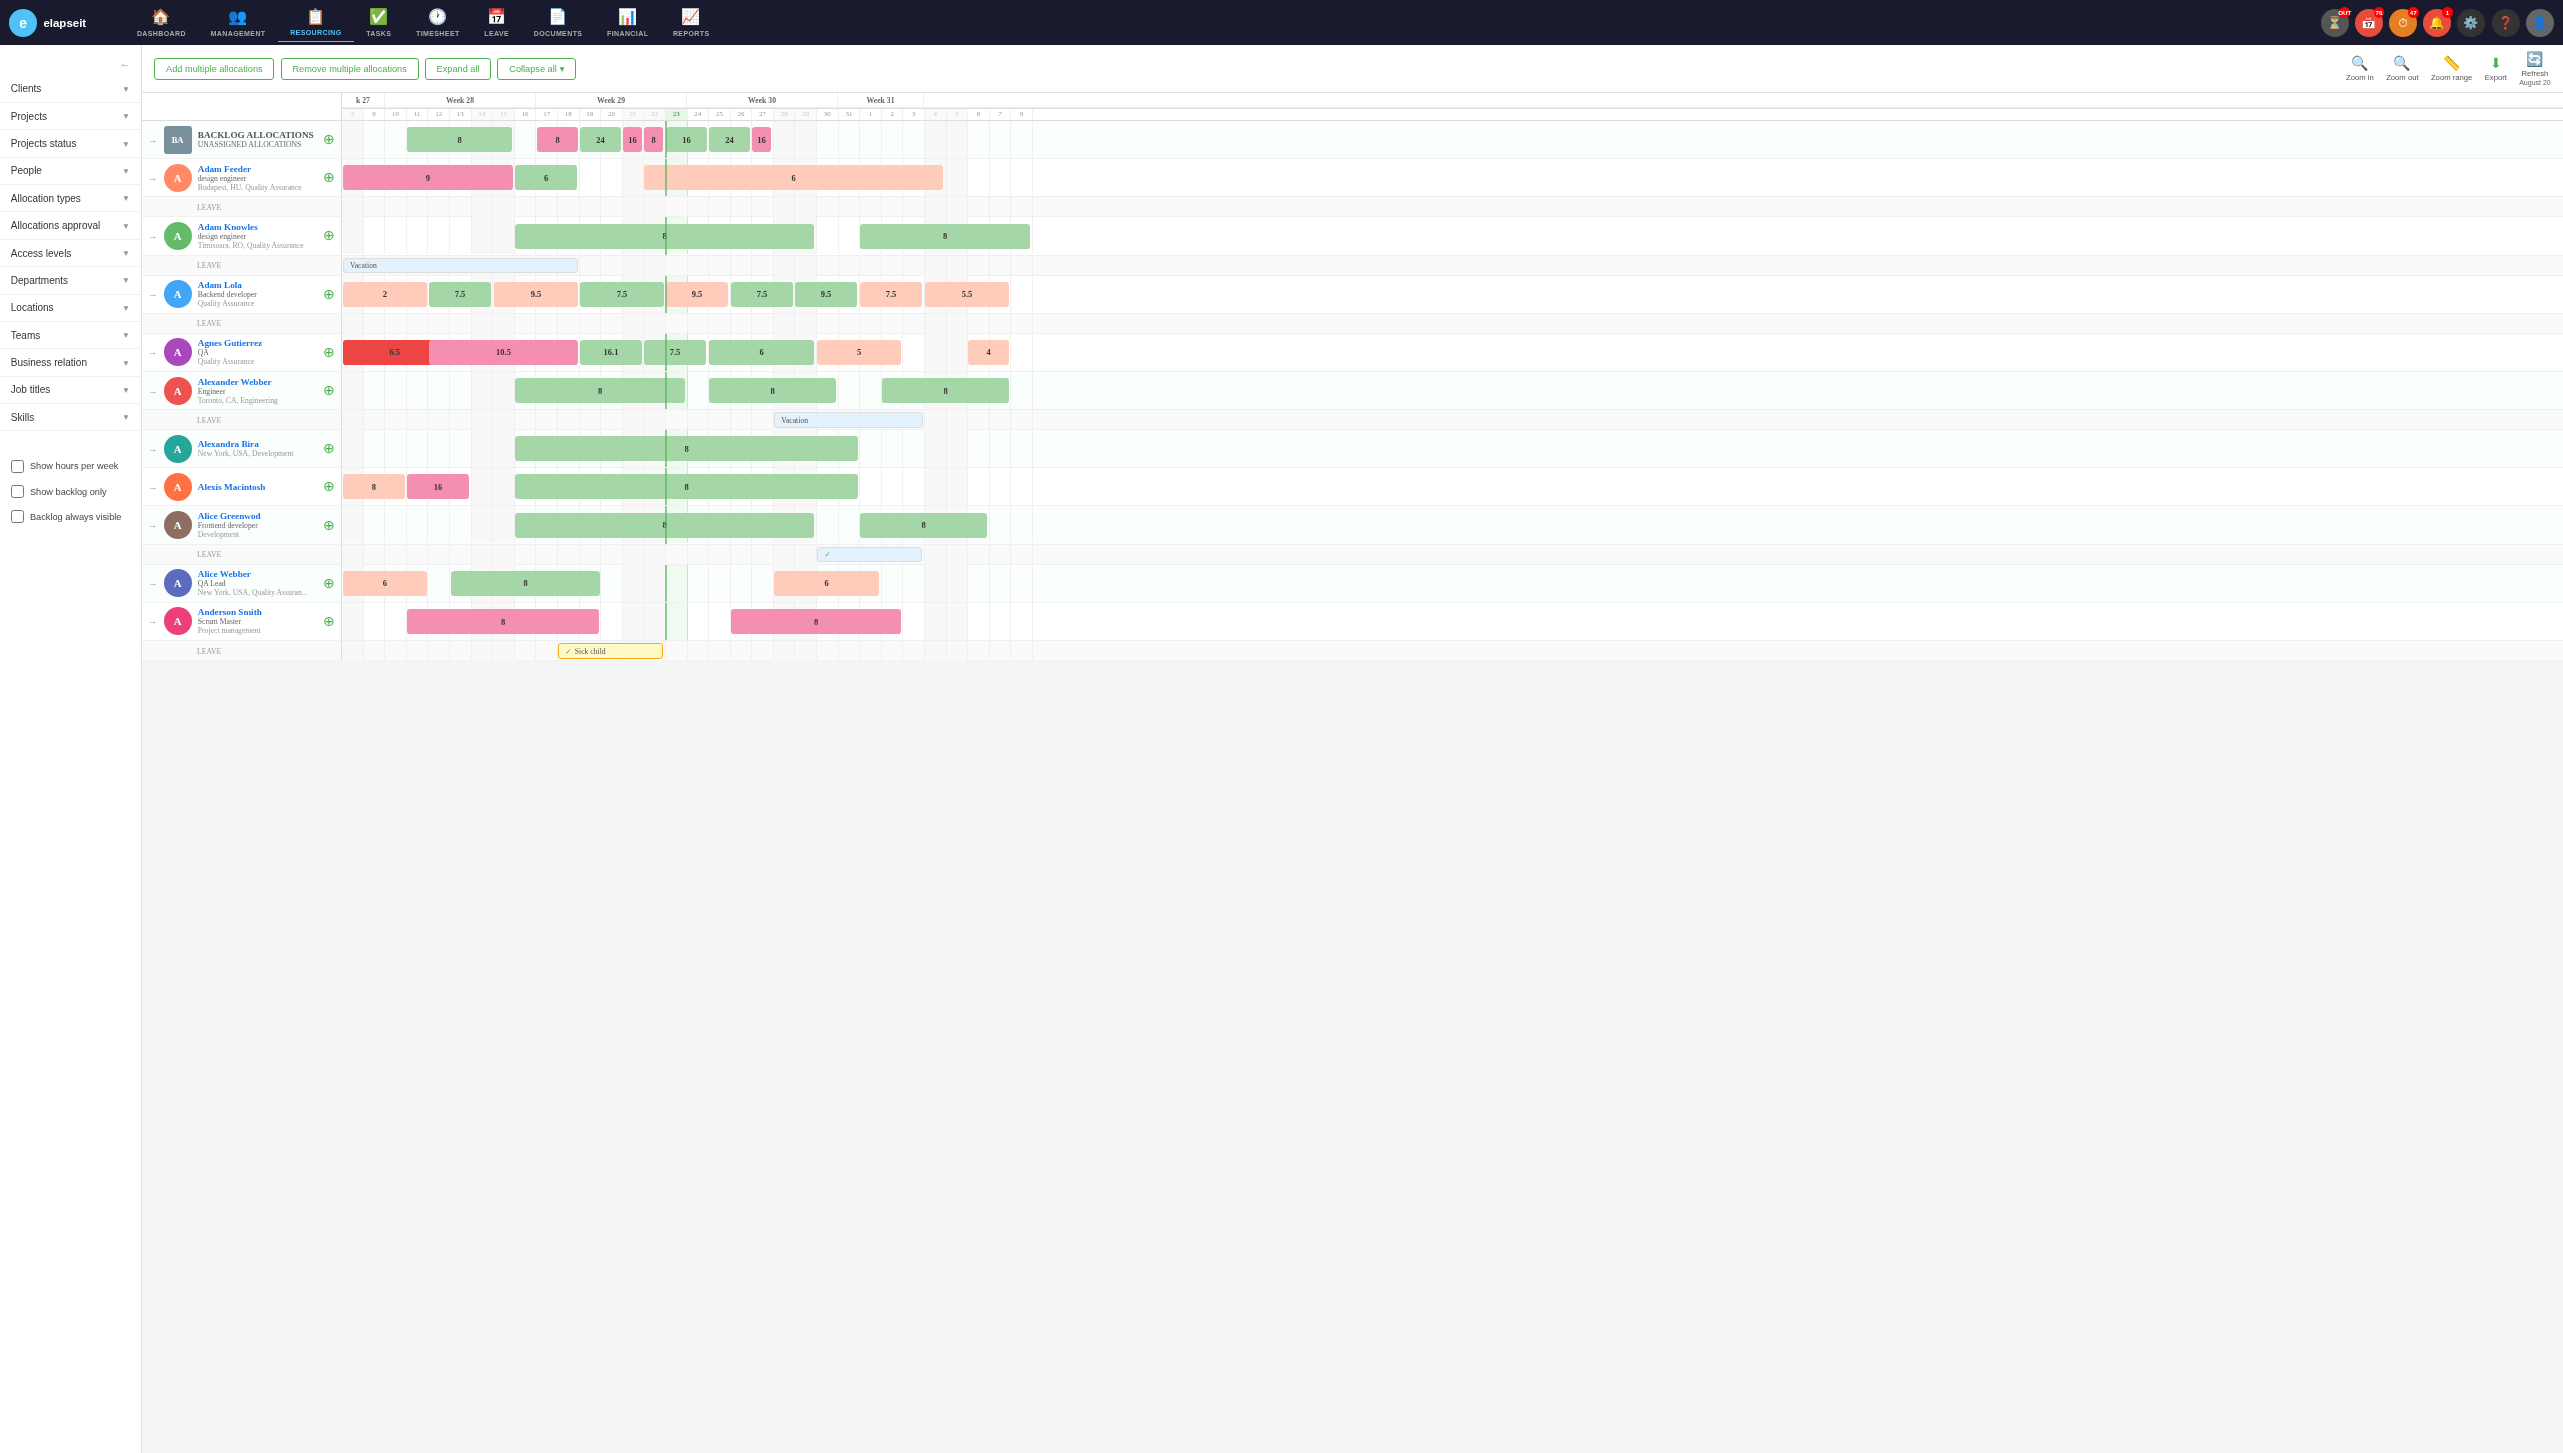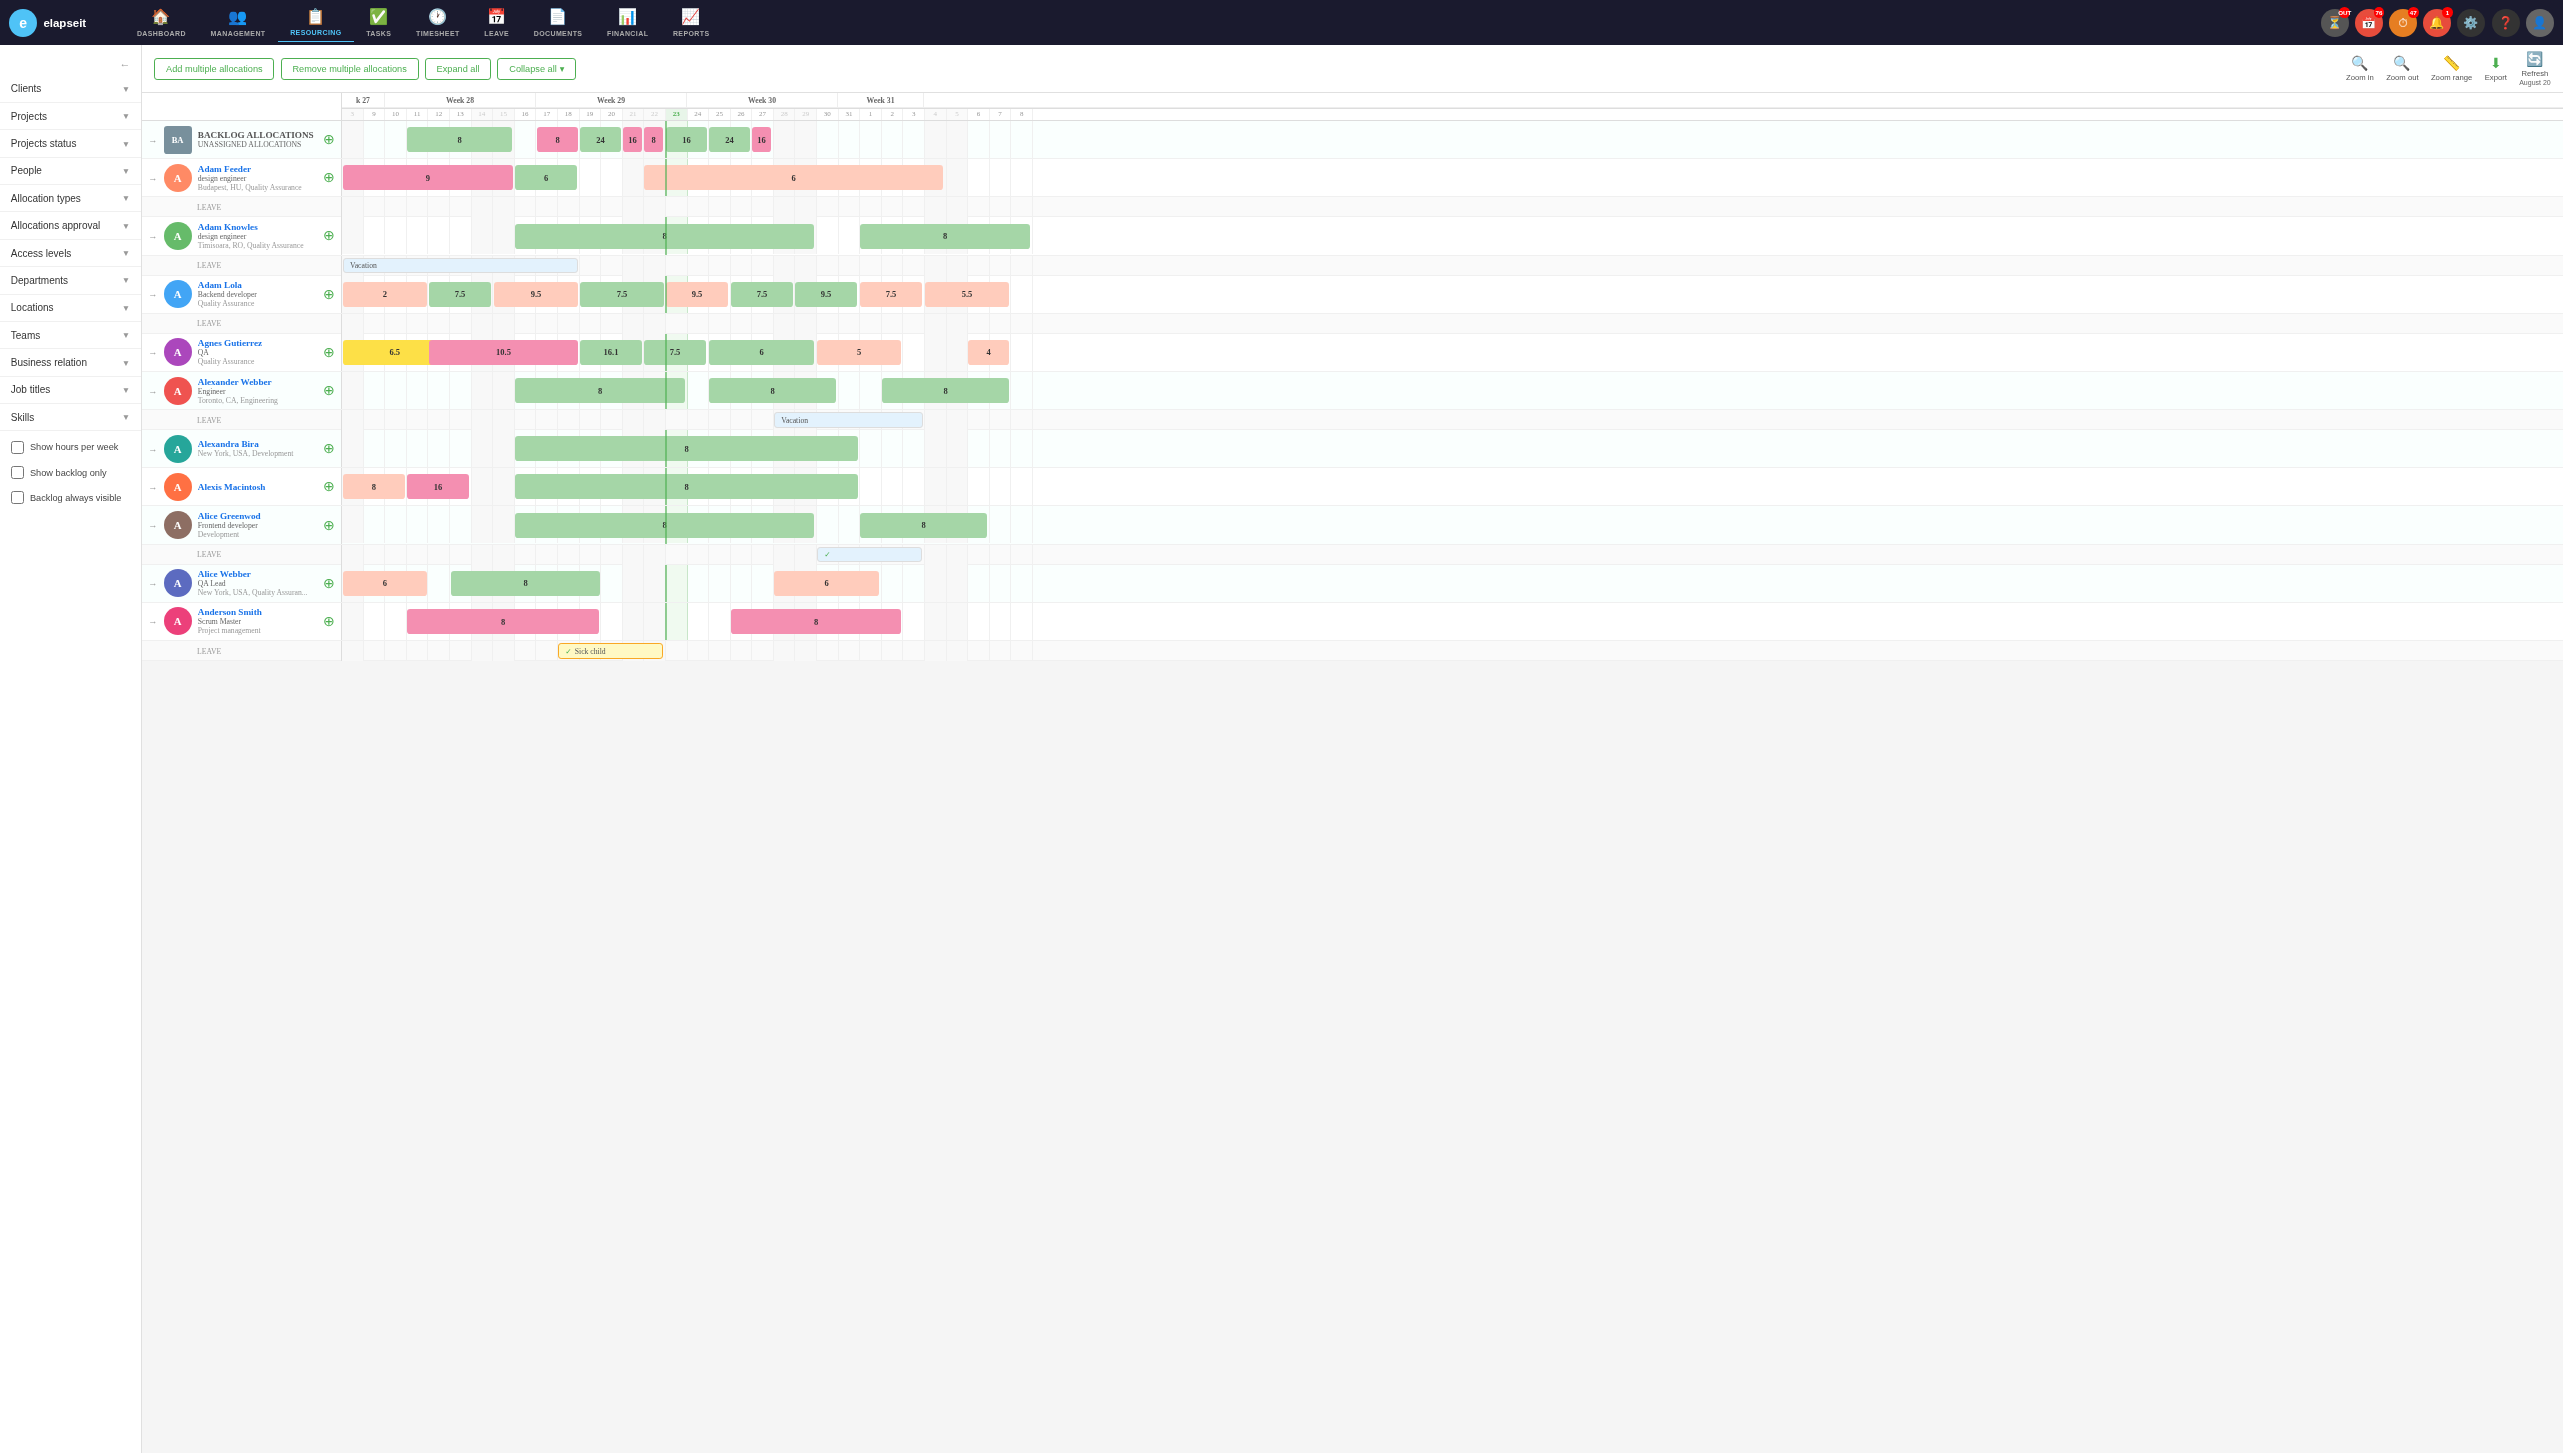--- a/index.html
+++ b/index.html
@@ -316,21 +316,21 @@
         </div>
         <div class="sidebar-item">
           <span>Job titles</span>
           <span class="chevron">▼</span>
         </div>
         <div class="sidebar-item">
           <span>Skills</span>
           <span class="chevron">▼</span>
         </div>
       </div>
-    <div id="sidebar-checkboxes" style="margin-top:3px;">
+    <div id="sidebar-checkboxes" style="margin-top:22px;">
         <div class="sidebar-checkbox">
           <input type="checkbox" style="">
           <span>Show hours per week</span>
         </div>
         <div class="sidebar-checkbox">
           <input type="checkbox" style="">
           <span>Show backlog only</span>
         </div>
         <div class="sidebar-checkbox">
           <input type="checkbox" style="">
@@ -784,21 +784,21 @@
               <div class="day-cell" style="min-width: 21.6px; height: 37px;"></div>
               <div class="day-cell" style="min-width: 21.6px; height: 37px;"></div>
               <div class="day-cell" style="min-width: 21.6px; height: 37px;"></div>
               <div class="day-cell" style="min-width: 21.6px; height: 37px;"></div>
               <div class="day-cell" style="min-width: 21.6px; height: 37px;"></div>
               <div class="day-cell weekend" style="min-width: 21.6px; height: 37px;"></div>
               <div class="day-cell weekend" style="min-width: 21.6px; height: 37px;"></div>
               <div class="day-cell" style="min-width: 21.6px; height: 37px;"></div>
               <div class="day-cell" style="min-width: 21.6px; height: 37px;"></div>
               <div class="day-cell" style="min-width: 21.6px; height: 37px;"></div>
-              <div class="alloc-block" style="left: 0.8px; width: 104px; background: #fde047;">6.5</div>
+              <div class="alloc-block" style="left: 0.8px; width: 104px; background: #ef4444;">6.5</div>
               <div class="alloc-block" style="left: 87px; width: 149px; background: rgb(244, 143, 177);">10.5</div>
               <div class="alloc-block" style="left: 238px; width: 62px; background: rgb(165, 214, 167);">16.1</div>
               <div class="alloc-block" style="left: 302px; width: 62px; background: rgb(165, 214, 167);">7.5</div>
               <div class="alloc-block" style="left: 367px; width: 105px; background: rgb(165, 214, 167);">6</div>
               <div class="alloc-block" style="left: 475px; width: 84px; background: rgb(255, 204, 188);">5</div>
               <div class="alloc-block" style="left: 626px; width: 41px; background: rgb(255, 204, 188);">4</div>
               <div class="today-line" style="left: 323px;"></div>
             </div>
           </div>
           <div class="gantt-row">

